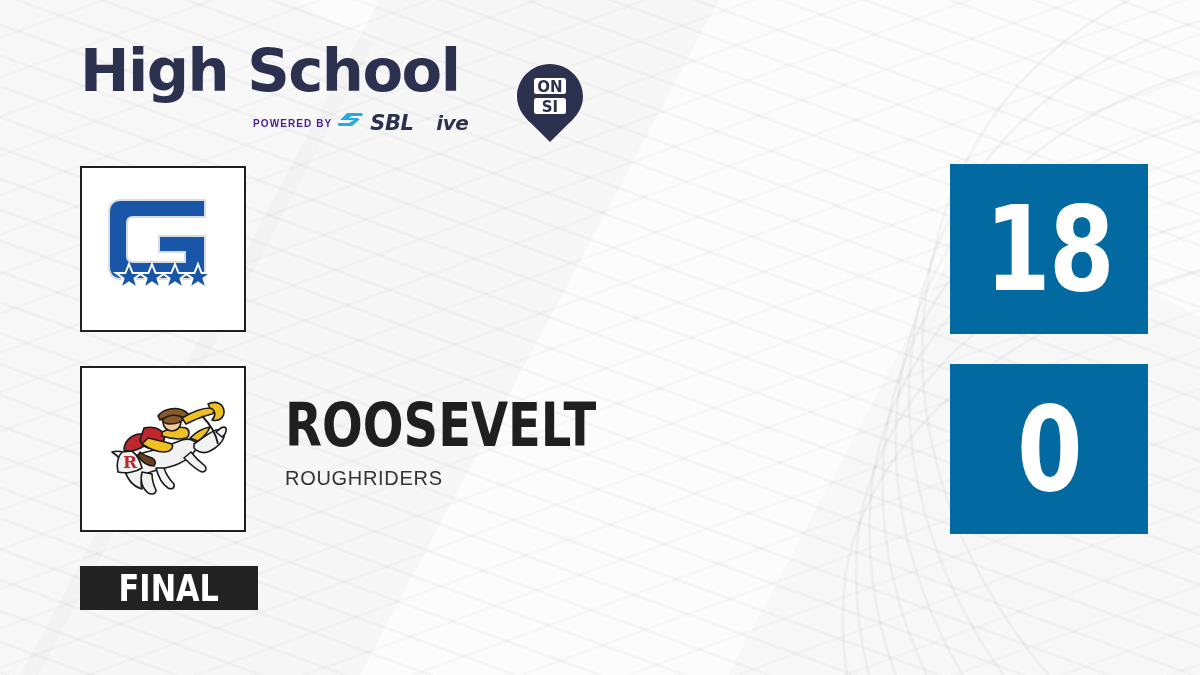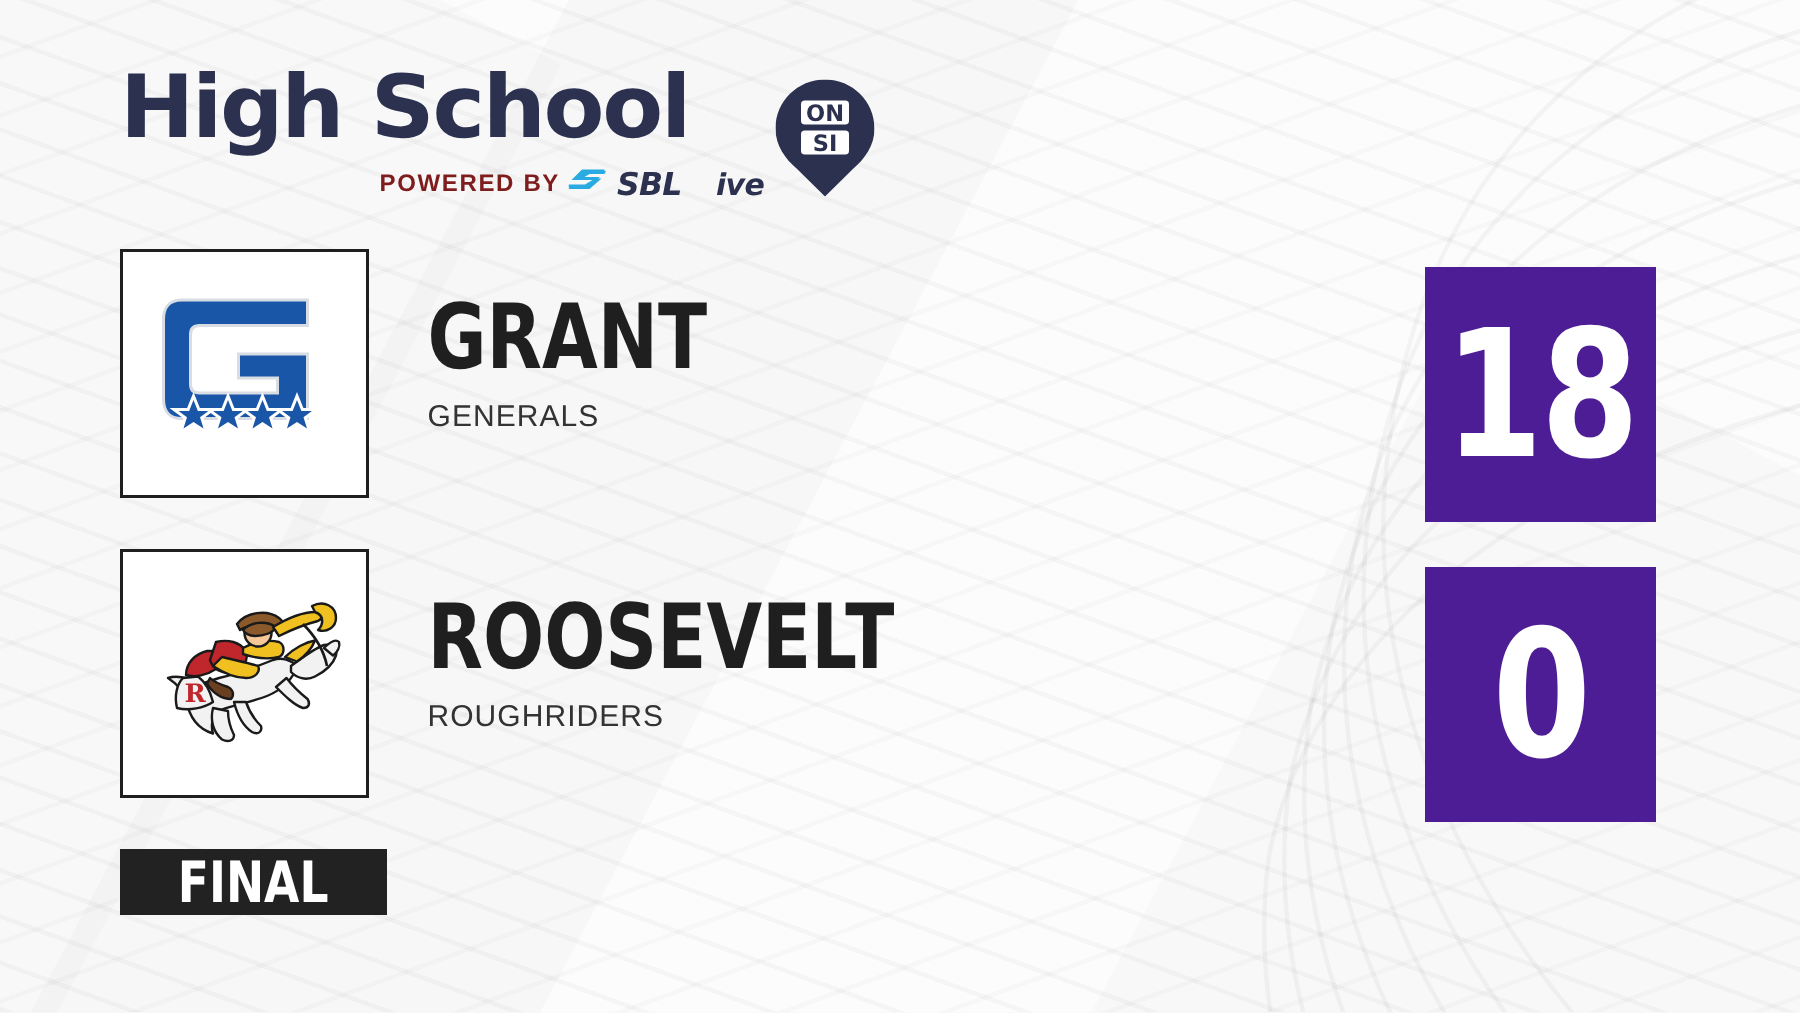--- a/index.html
+++ b/index.html
@@ -47,28 +47,28 @@
     font-weight:bold;
     font-size:58px;
     letter-spacing:-1.5px;
     color:#2c3150;
     line-height:1;
     position:absolute;left:0;top:8px;
     white-space:nowrap;
     transform:scaleX(1.02);
     transform-origin:left center;
   }
-  .pin-wrap{position:absolute;left:437px;top:19px;width:66px;height:78px;text-align:center;}
+  .pin-wrap{position:absolute;left:437px;top:30px;width:66px;height:78px;text-align:center;}
   .powered-row{
     position:absolute;left:125px;top:78px;
     display:flex;align-items:center;gap:6px;white-space:nowrap;
   }
   .powered-by{
     font-family:"Liberation Sans", sans-serif;
-    font-weight:bold;font-size:16px;letter-spacing:1.1px;color:#7f1d1d;padding-left:48px;
+    font-weight:bold;font-size:10px;letter-spacing:1.1px;color:#4c1d95;padding-left:48px;
   }
   .sbl-mark{display:block;}
   .sbl-word{
     font-family:"DejaVu Sans", sans-serif;
     font-weight:bold;font-size:21px;letter-spacing:-0.5px;color:#2c3150;
     font-style:italic;line-height:1;
     display:flex;align-items:baseline;gap:23px;
   }
   .sbl-word .small{font-size:20px;}
 
@@ -100,23 +100,23 @@
   .team-mascot{
     font-family:"Liberation Sans", sans-serif;
     font-size:20px;
     letter-spacing:0.7px;
     color:#333333;
     margin-top:12px;
     white-space:nowrap;
   }
 
   .score-box{
-    position:absolute;width:154px;height:170px;left:950px;
-    background:#4c1d95;
-    display:flex;align-items:center;justify-content:center;margin-top:14px;
+    position:absolute;width:198px;height:170px;left:950px;
+    background:#0369a1;
+    display:flex;align-items:center;justify-content:center;
   }
   #score-box-0{top:164px;}
   #score-box-1{top:364px;}
   .score-value{
     font-family:"DejaVu Sans", sans-serif;
     font-weight:bold;
     font-size:118px;
     line-height:1;
     color:#ffffff;
     transform:scaleX(0.80);
@@ -201,24 +201,20 @@
       <path d="M18 6 C10 6 6 11 6 19 L6 72 C6 80 10 85 18 85 L102 85 L102 42 L56 42 L56 58 L82 58 L82 68 L30 68 C26 68 24 66 24 62 L24 29 C24 25 26 23 30 23 L102 23 L102 6 Z" fill="#1a56a8" stroke="#d8dde4" stroke-width="2"></path>
       <g fill="#1a56a8" stroke="#ffffff" stroke-width="2">
         <path d="M26 70 L29.6 79 L39 79 L31.5 84.5 L34.5 94 L26 88.5 L17.5 94 L20.5 84.5 L13 79 L22.4 79 Z"></path>
         <path d="M49 70 L52.6 79 L62 79 L54.5 84.5 L57.5 94 L49 88.5 L40.5 94 L43.5 84.5 L36 79 L45.4 79 Z"></path>
         <path d="M72 70 L75.6 79 L85 79 L77.5 84.5 L80.5 94 L72 88.5 L63.5 94 L66.5 84.5 L59 79 L68.4 79 Z"></path>
         <path d="M95 70 L98.6 79 L108 79 L100.5 84.5 L103.5 94 L95 88.5 L86.5 94 L89.5 84.5 L82 79 L91.4 79 Z"></path>
       </g>
     </svg>
   </div>
 
-  <div class="team-text" id="team-text-0">
-    <div class="team-name">GRANT</div>
-    <div class="team-mascot">GENERALS</div>
-  </div>
 
   <div class="score-box" id="score-box-0">
     <div class="score-value">18</div>
   </div>
 
   <div class="logo-box" id="logo-box-1">
     <svg width="130" height="110" viewBox="0 0 130 110">
       <g stroke="#1a1a1a" stroke-width="1.6" stroke-linejoin="round">
 
         <path d="M36 62 C28 58 20 56 14 58 C20 62 24 66 26 72 C28 84 34 92 44 95 C42 88 44 82 50 79 C58 76 70 74 80 70 C90 66 98 58 100 50 C96 46 90 44 84 46 C74 50 58 56 48 58 Z" fill="#f2f2f2"></path>

